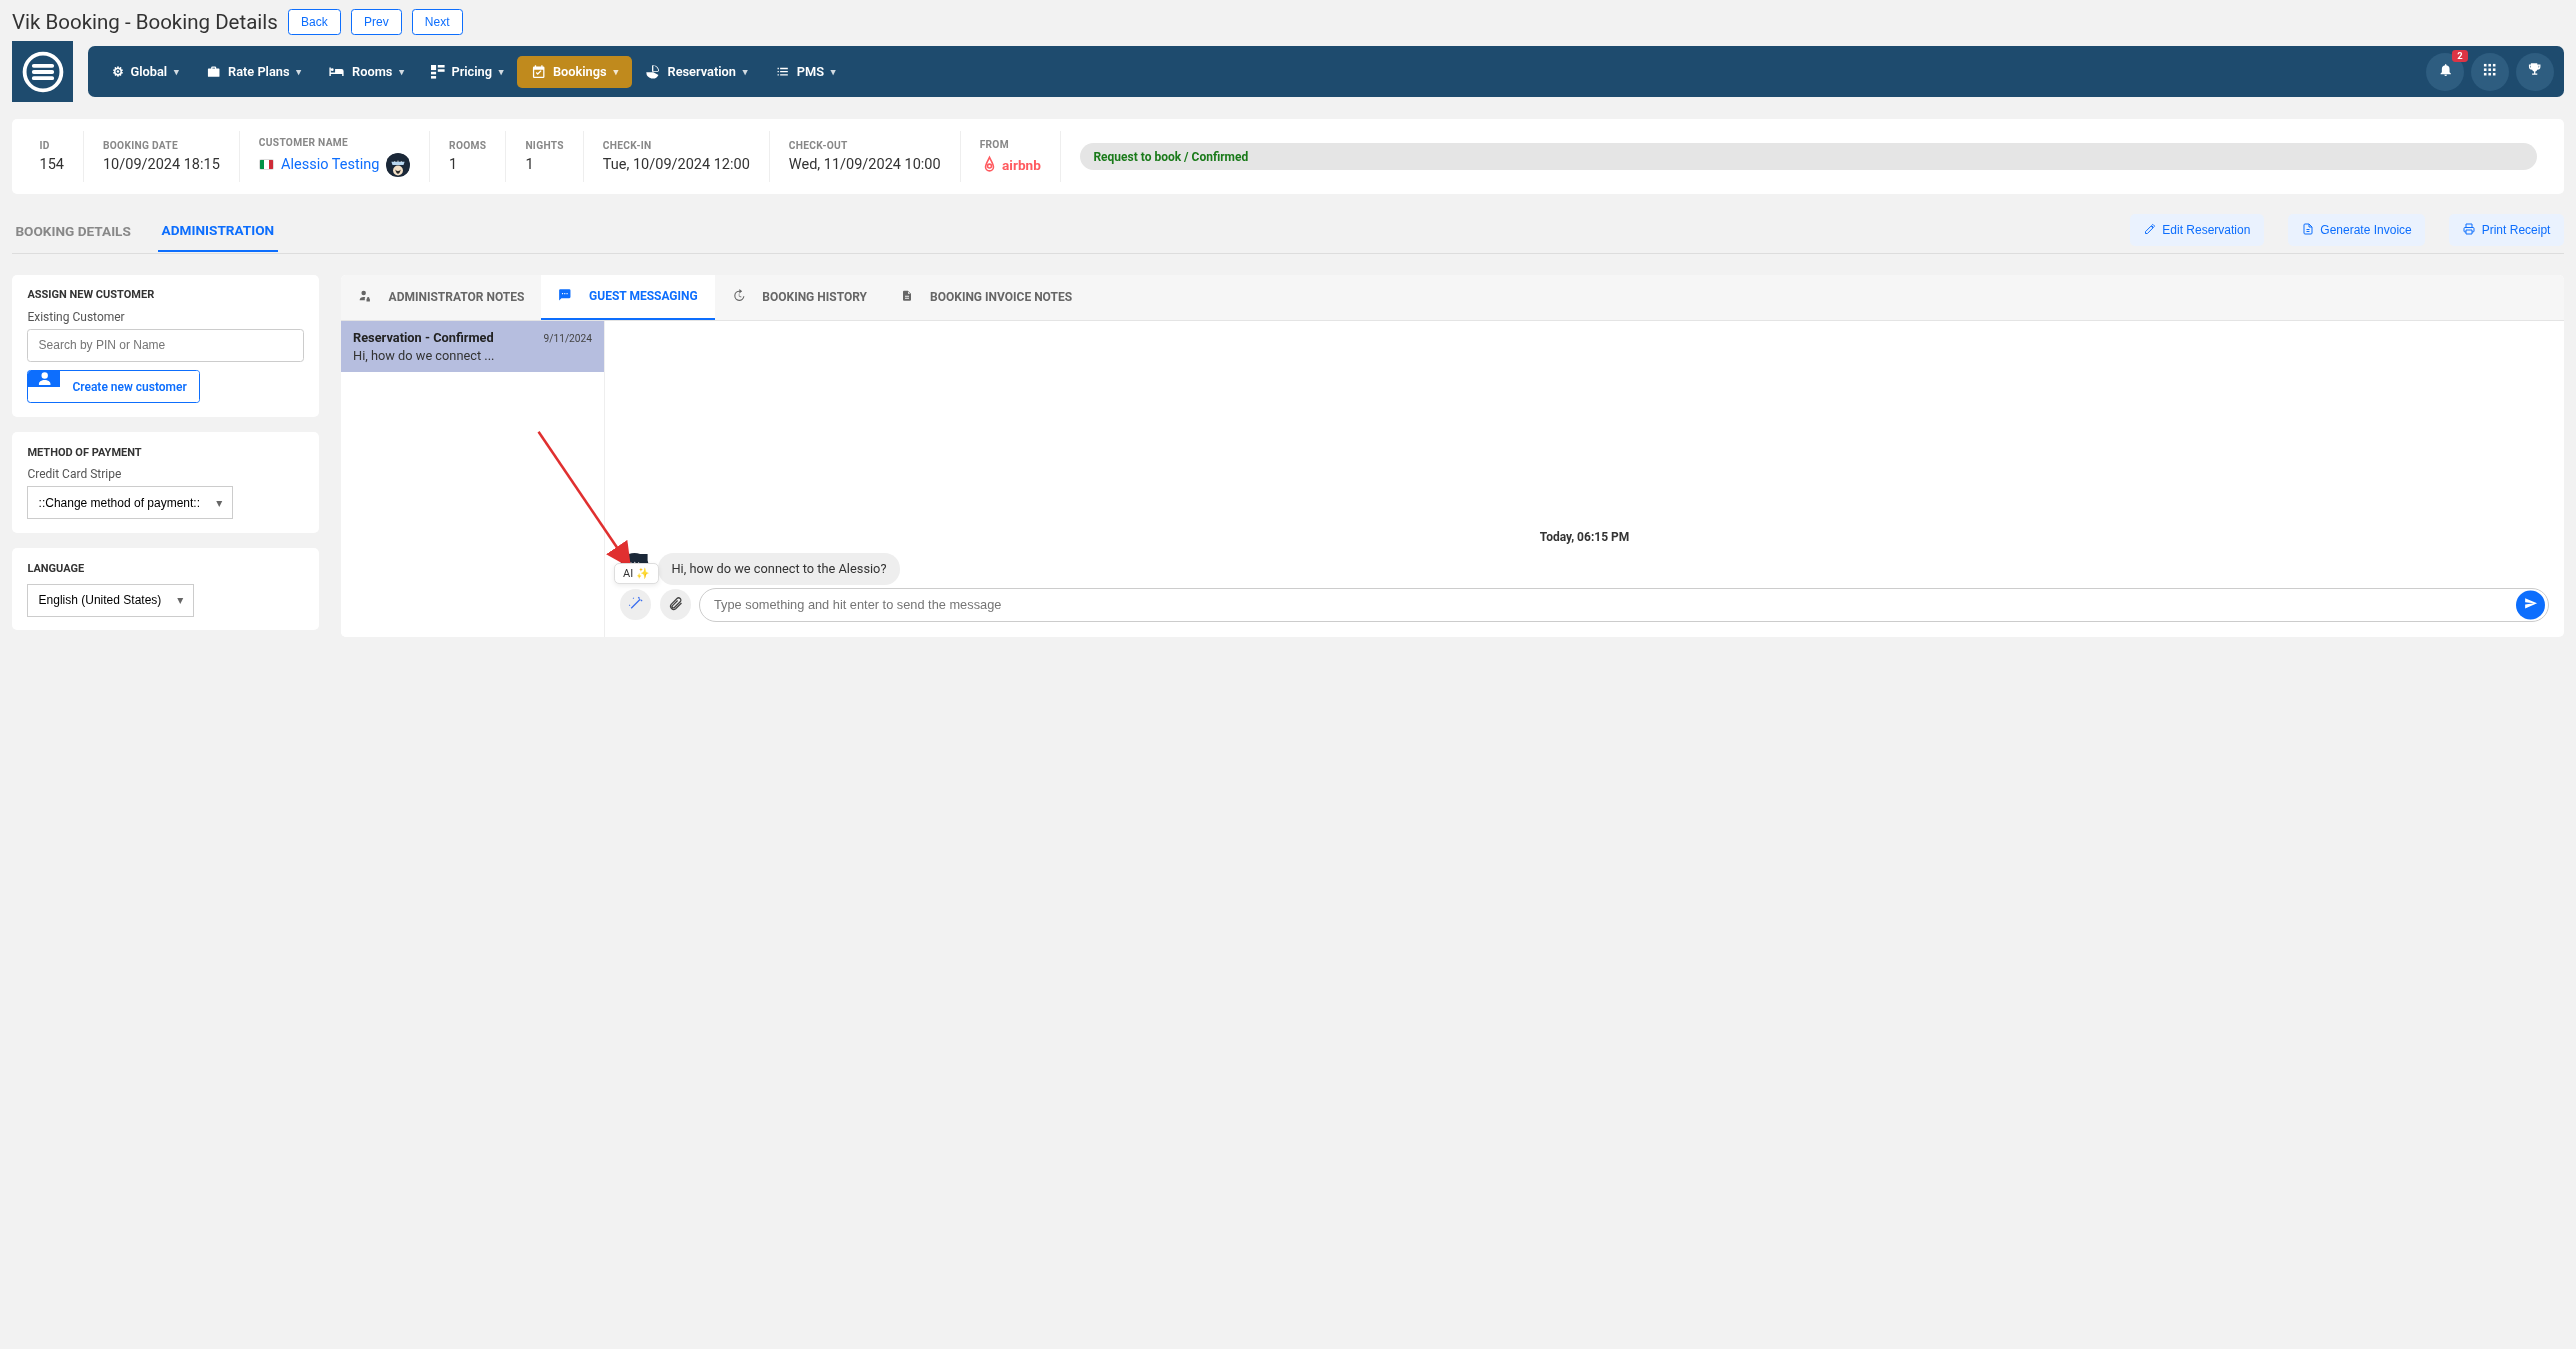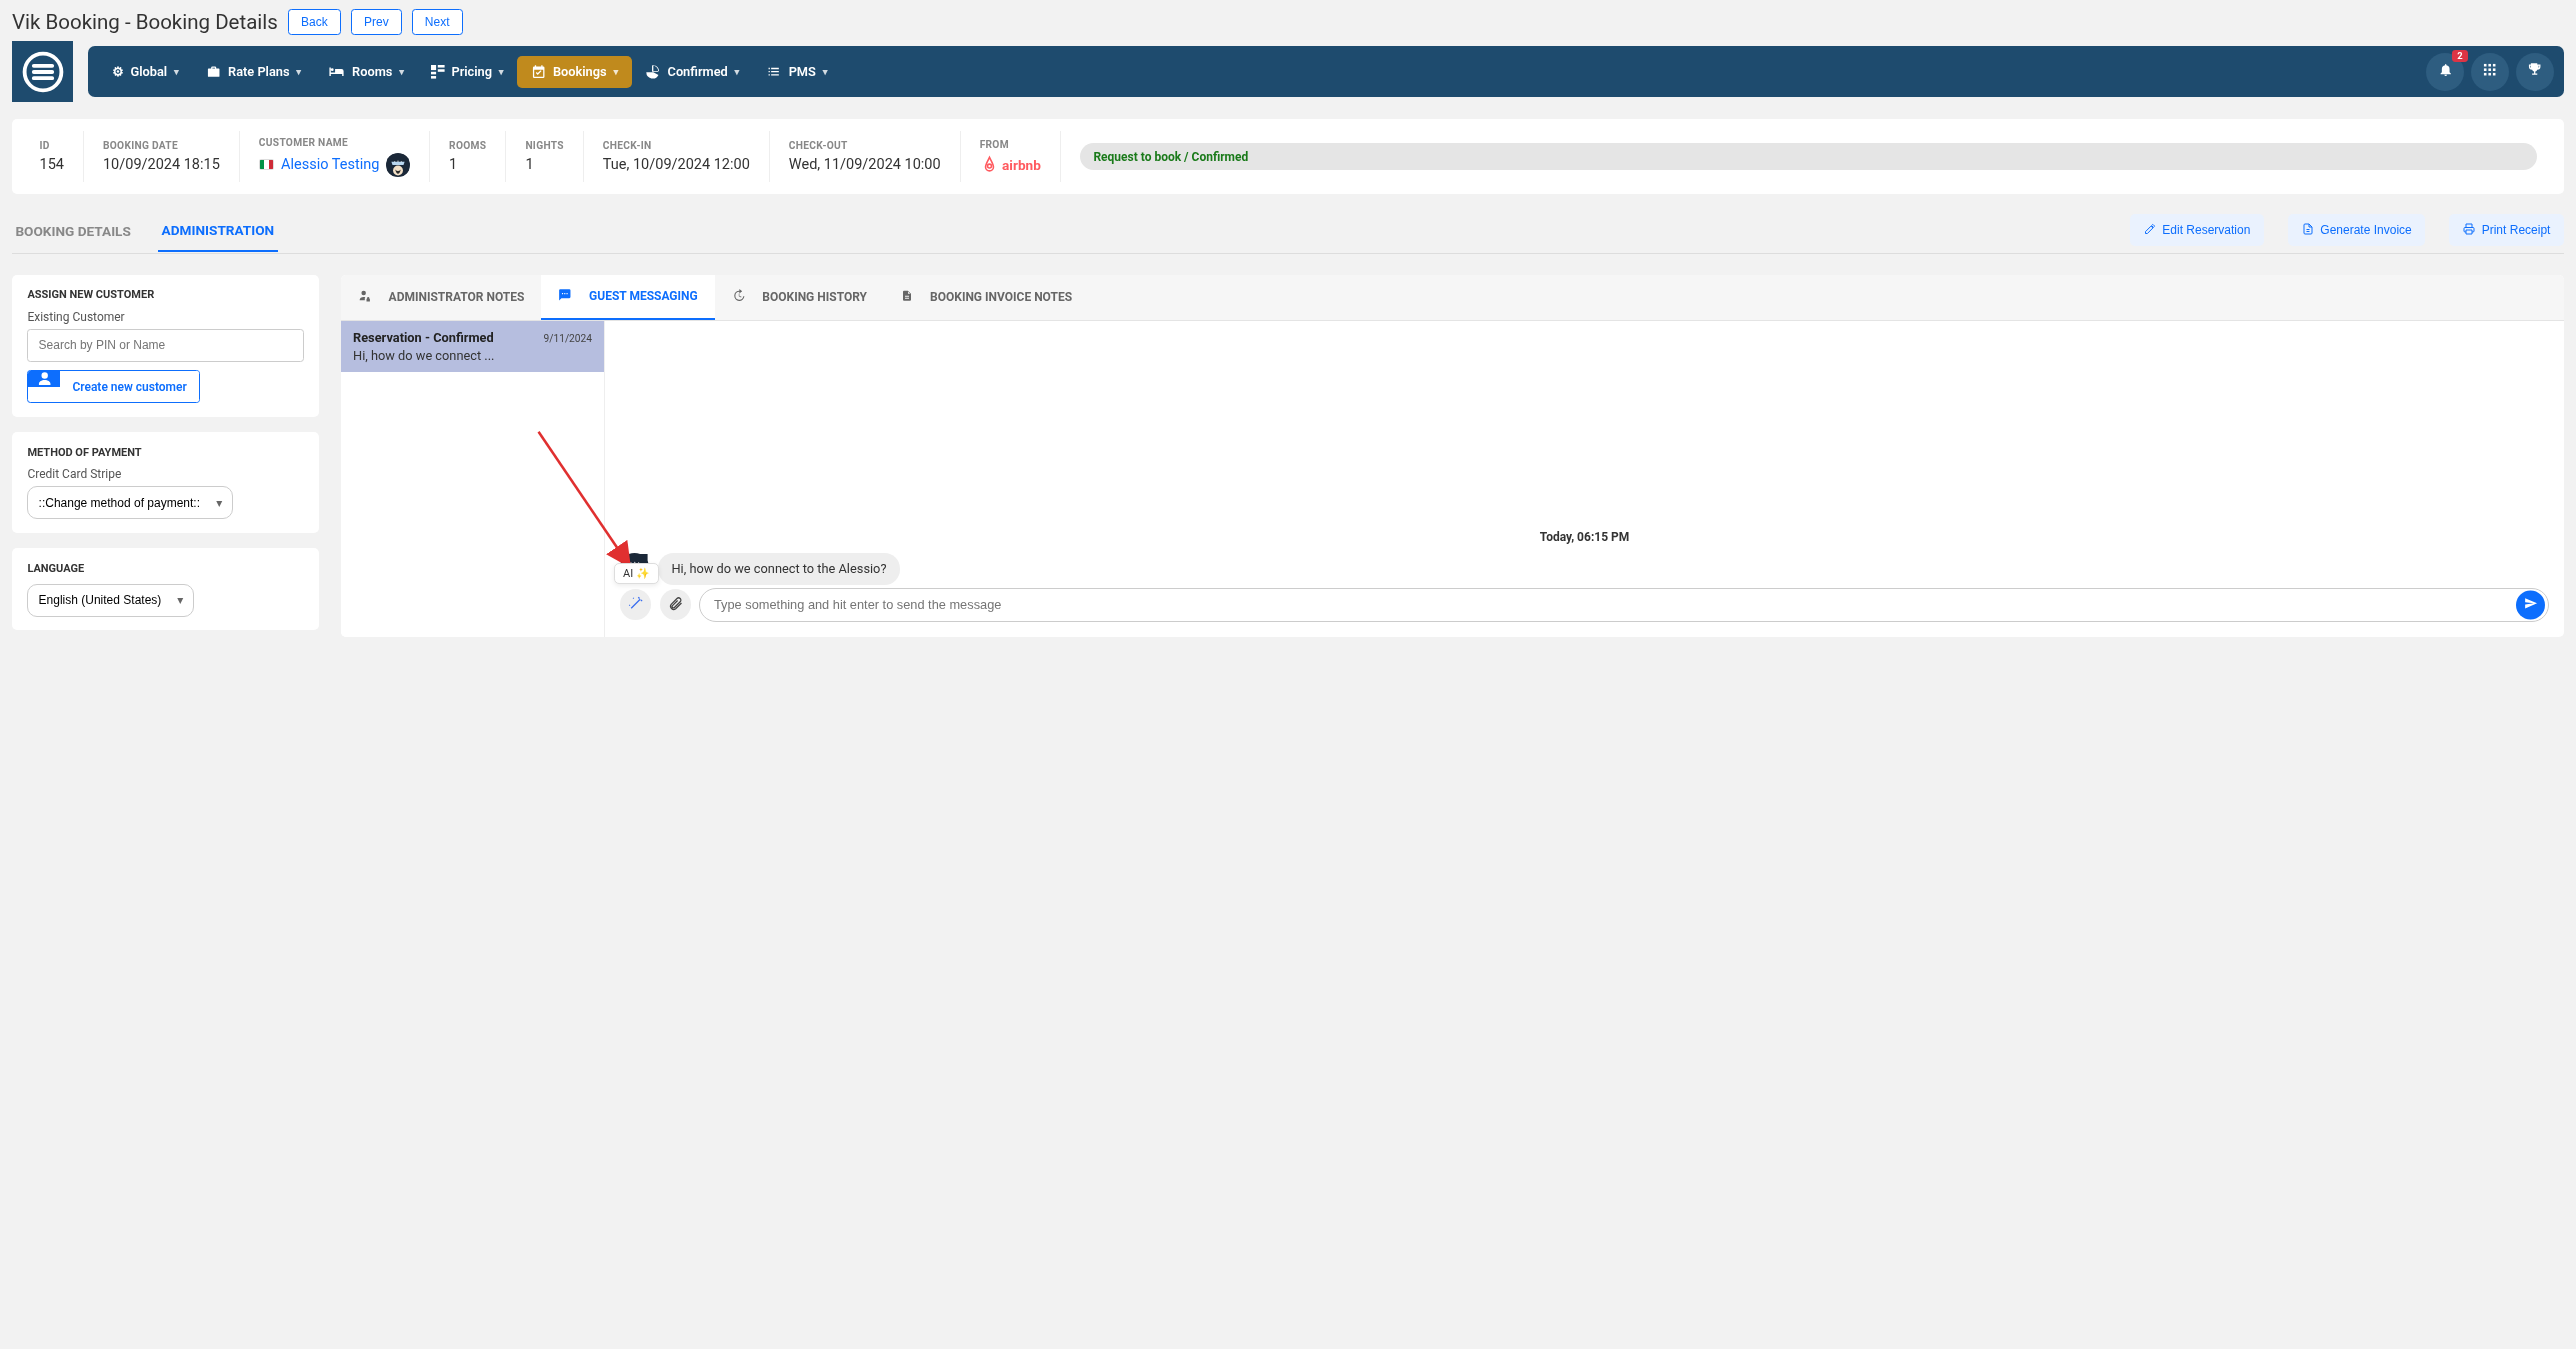--- a/index.html
+++ b/index.html
@@ -230,21 +230,21 @@
     background: #fff;
   }
   .select-wrap {
     position: relative;
     display: inline-block;
   }
   .select-wrap select {
     appearance: none;
     -webkit-appearance: none;
     border: 0.9px solid #ccc;
-    border-radius: 10px;
+    border-radius: 0;
     padding: 8.5px 31px 8.5px 10.2px;
     font-size: 12px;
     background: #fff;
     cursor: pointer;
   }
   .select-wrap::after {
     content: "▾";
     position: absolute;
     right: 10.2px;
     top: 50%;
@@ -491,21 +491,21 @@
       </span>
       <span>Bookings</span>
       <span class="chev">▾</span>
     </div>
     <div class="nav-item">
       <span class="ico">
         <svg width="15.4" height="15.4" viewBox="0 0 24 24" fill="#fff">
             <path d="M11 2v10h10A10 10 0 0 0 11 2zm2 0a10 10 0 0 1 9 9h-9V2zM2 13a10 10 0 0 0 19 4l-8-4H2z"></path>
           </svg>
       </span>
-      <span>Confirmed</span>
+      <span>Reservation</span>
       <span class="chev">▾</span>
     </div>
     <div class="nav-item">
       <span class="ico">
         <svg width="15.4" height="15.4" viewBox="0 0 24 24" fill="#fff">
             <path d="M4 6h2v2H4V6zm4 0h12v2H8V6zM4 11h2v2H4v-2zm4 0h12v2H8v-2zM4 16h2v2H4v-2zm4 0h12v2H8v-2z"></path>
           </svg>
       </span>
       <span>PMS</span>
       <span class="chev">▾</span>

